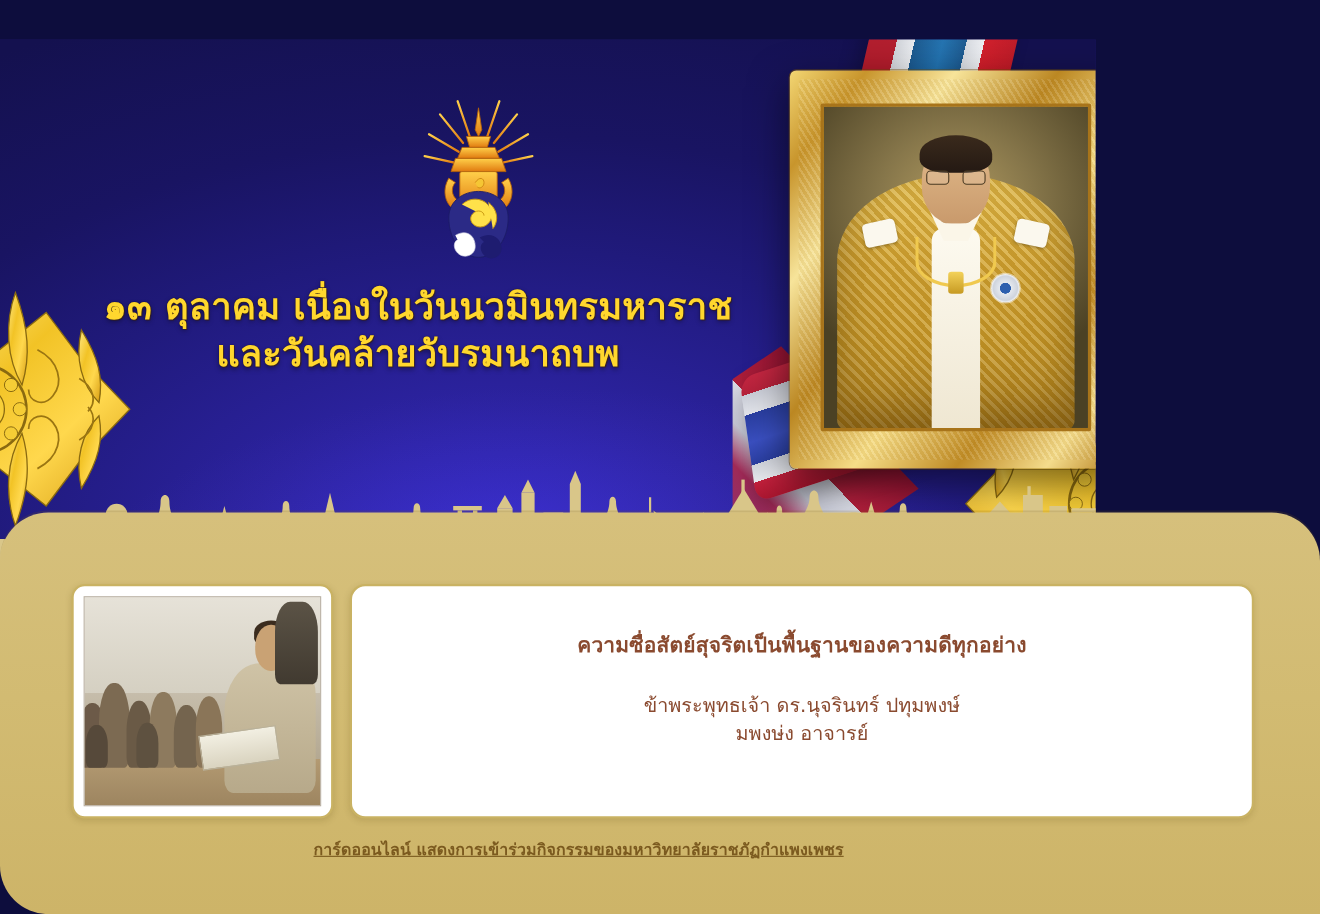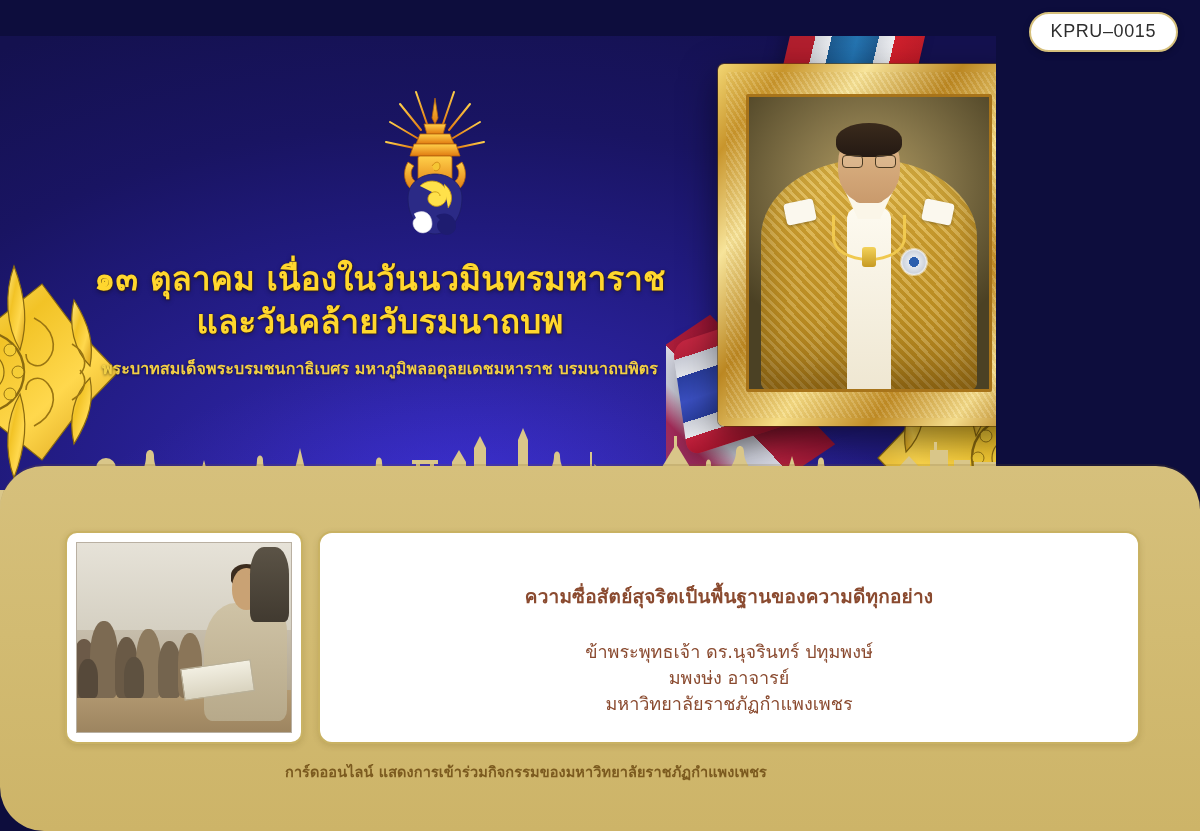--- a/index.html
+++ b/index.html
@@ -248,32 +248,32 @@
 
   .note-card {
     position: absolute; left: 318px; top: 531px;
     width: 822px; height: 213px;
     background: #ffffff;
     border: 2px solid #c9b263;
     border-radius: 14px;
     box-shadow: 0 2px 6px rgba(90,70,15,.16);
     display: flex; flex-direction: column;
     align-items: center; justify-content: flex-start;
-    padding-top: 48px;
+    padding-top: 38px;
   }
   .quote {
     font-size: 19px; font-weight: 700; color: #8a4a2f;
     letter-spacing: .2px; margin-bottom: 28px; white-space: nowrap;
   }
   .signer { font-size: 18px; color: #8a4a2f; line-height: 1.45; text-align: left; white-space: nowrap; }
 
   .footnote {
     position: absolute; left: 0; top: 760px; width: 1052px;
     text-align: center;
-    font-size: 14.5px; color: #7b5a1f; font-weight: 700; letter-spacing: .1px;
+    font-size: 14.5px; color: #7b5a1f; font-weight: 700; letter-spacing: .1px; text-decoration: underline;
   }
 
   
   .badge {
     position: absolute; right: 22px; top: 12px;
     padding: 7px 20px 8px 20px;
     background: #ffffff;
     border: 2px solid #d6c07c;
     border-radius: 20px;
     font-size: 18px; color: #2e2e2e; letter-spacing: .6px;
@@ -413,21 +413,20 @@
         </g>
         <g fill="#f5c634" stroke="#c47a0c" stroke-width=".7">
           <path d="M58 88 C62 82 66 84 66 88 C66 92 62 94 60 92"></path>
         </g>
       </svg>
     </div>
 
     <div class="titles">
       <div class="title-line">๑๓ ตุลาคม เนื่องในวันนวมินทรมหาราช</div>
       <div class="title-line">และวันคล้ายวับรมนาถบพ</div>
-      <div class="title-sub">พระบาทสมเด็จพระบรมชนกาธิเบศร มหาภูมิพลอดุลยเดชมหาราช บรมนาถบพิตร</div>
     </div>
 
     <div class="portrait-frame">
       <div class="portrait-inner">
         <div class="p-bg"></div>
         <div class="p-robe"></div>
         <div class="p-shirt"></div>
         <div class="p-chain"></div>
         <div class="p-medal"></div>
         <div class="p-star"></div>
@@ -529,19 +528,17 @@
         <div class="head"></div>
       </div>
       <div class="ph-guard"></div>
     </div>
   </div>
 
   <div class="note-card">
     <div class="quote">ความซื่อสัตย์สุจริตเป็นพื้นฐานของความดีทุกอย่าง</div>
     <div class="signer">ข้าพระพุทธเจ้า ดร.นุจรินทร์   ปทุมพงษ์</div>
     <div class="signer">มพงษ่ง อาจารย์</div>
-    <div class="signer">มหาวิทยาลัยราชภัฏกำแพงเพชร</div>
   </div>
 
   <div class="footnote">การ์ดออนไลน์ แสดงการเข้าร่วมกิจกรรมของมหาวิทยาลัยราชภัฏกำแพงเพชร</div>
 
-  <div class="badge">KPRU–0015</div>
 </div>
 
 </body></html>

